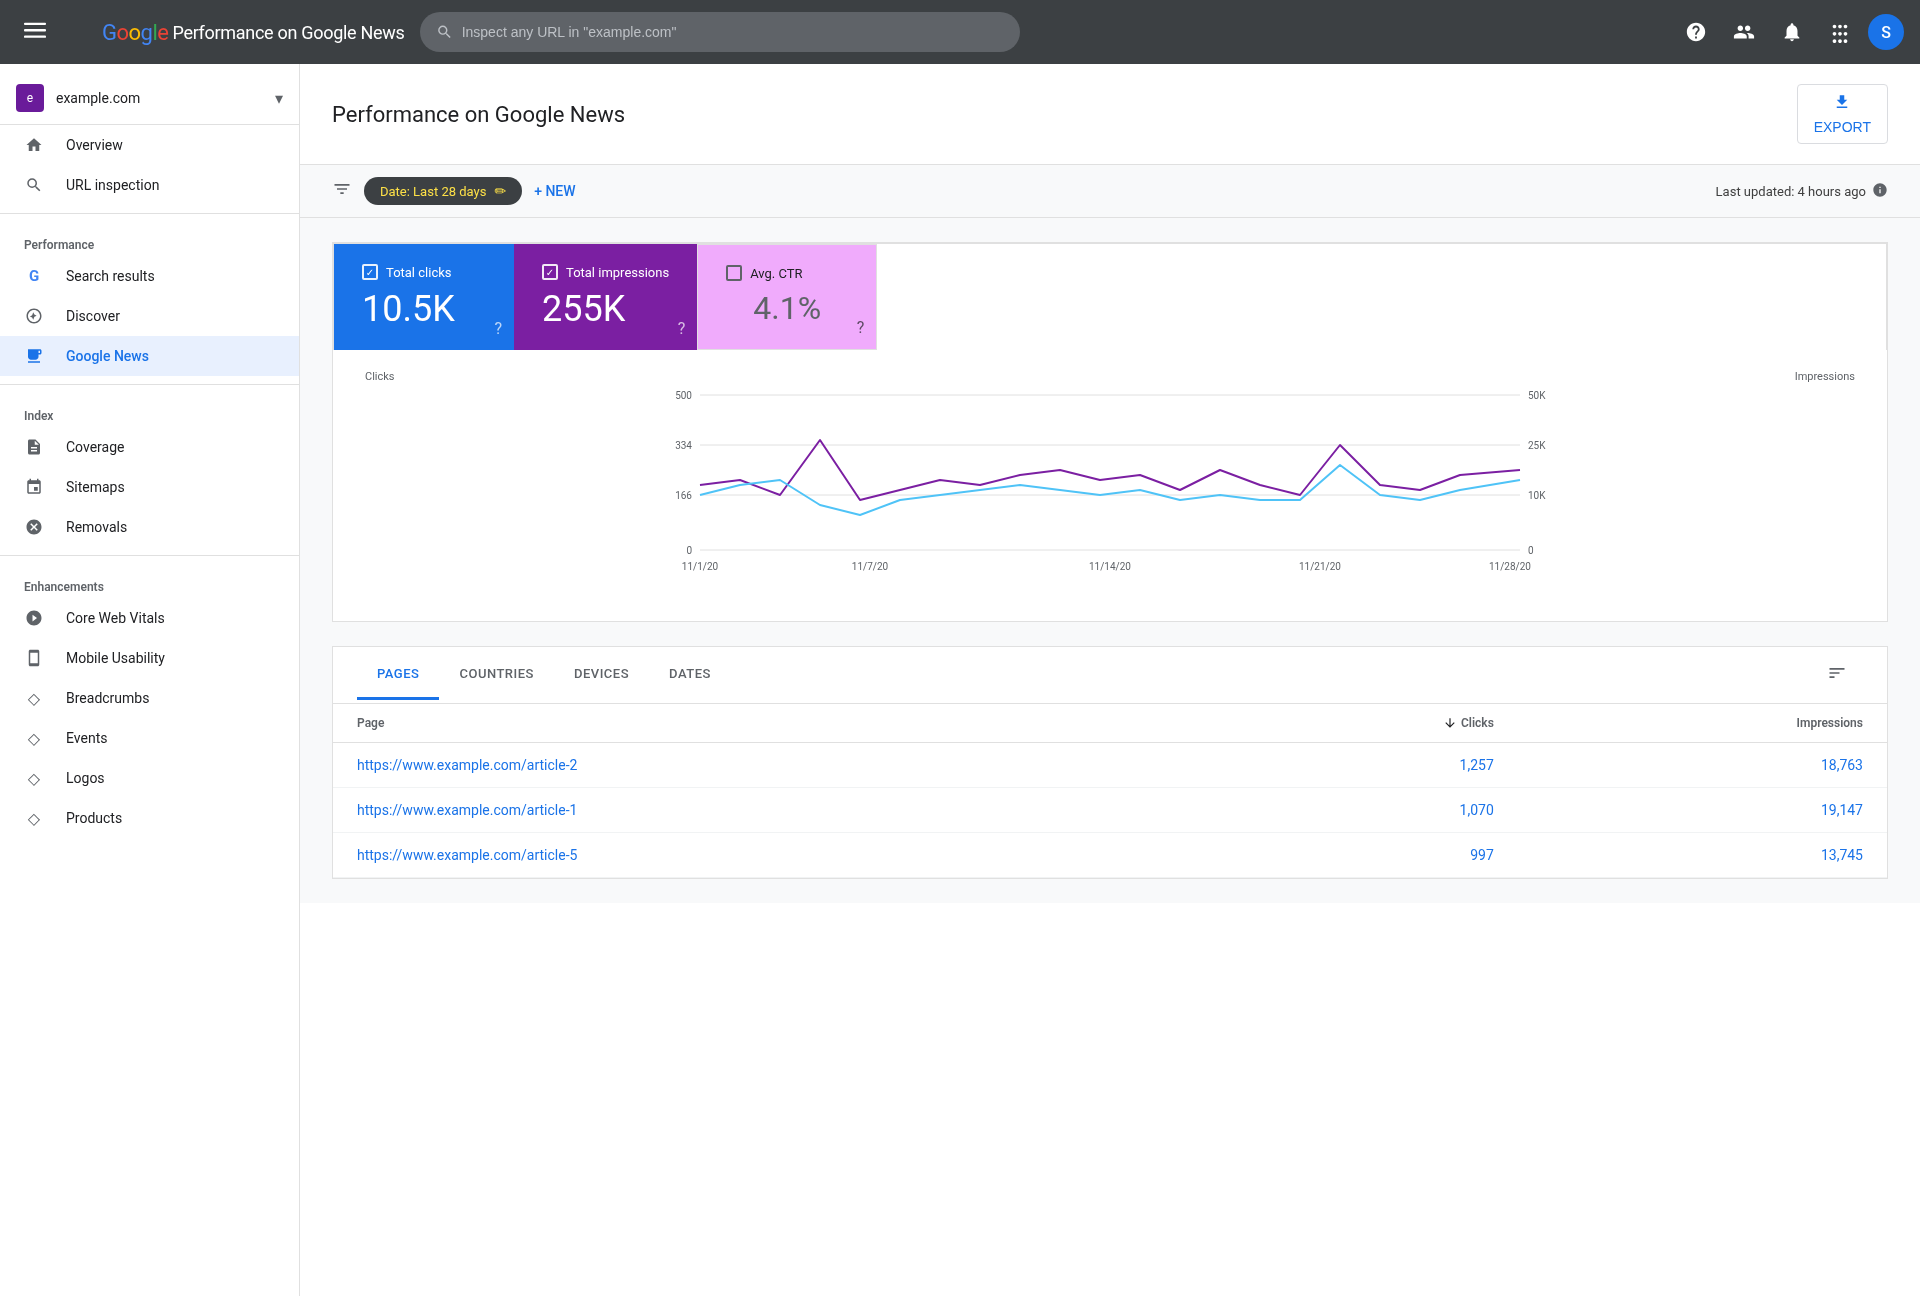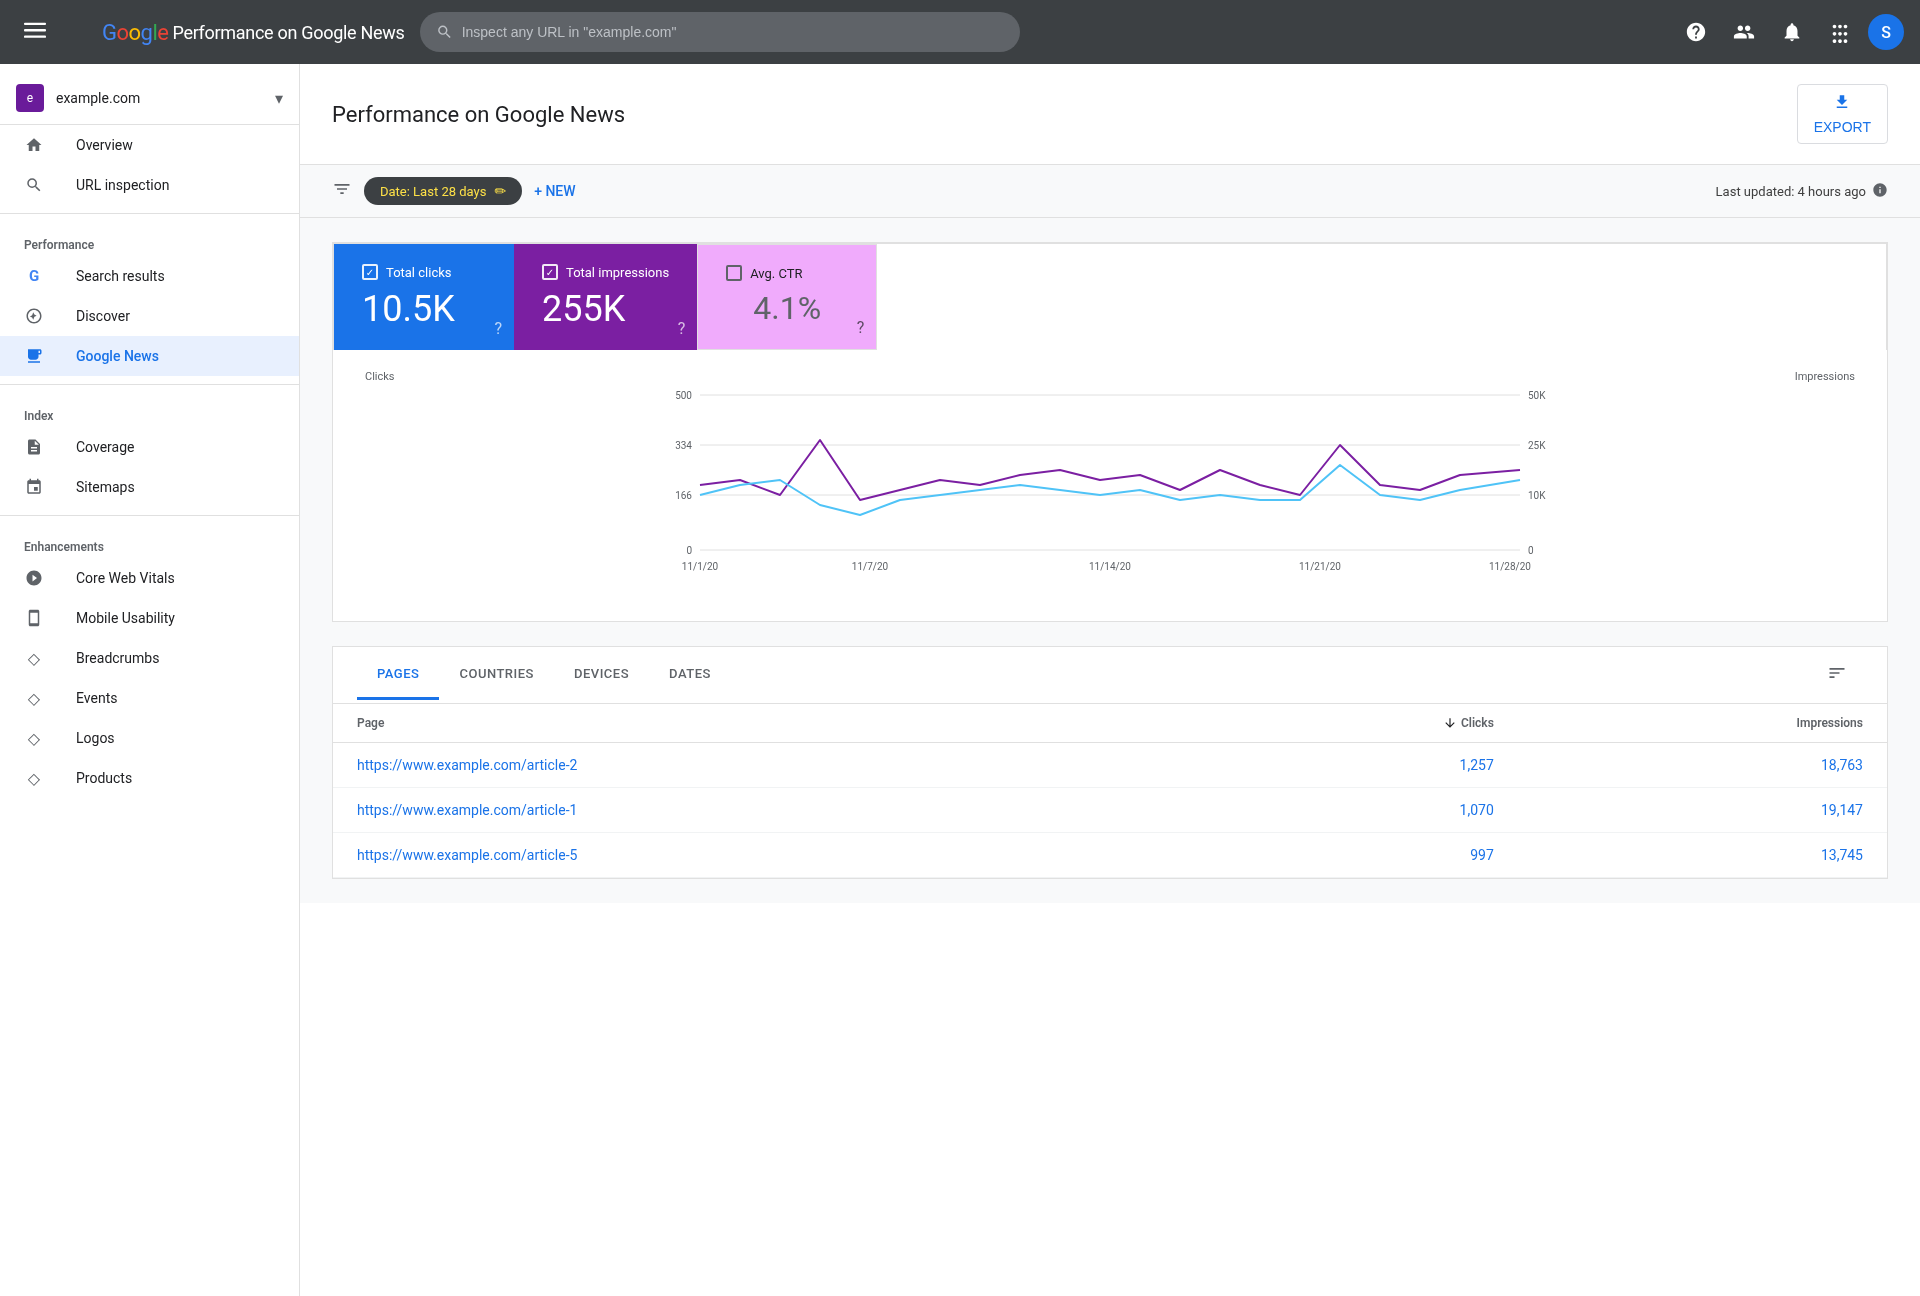--- a/index.html
+++ b/index.html
@@ -50,21 +50,21 @@
       border-bottom: 1px solid #e0e0e0;
     }
     .property-icon {
       width: 28px; height: 28px; background: #6a1b9a; border-radius: 4px;
       display: flex; align-items: center; justify-content: center; color: #fff; font-size: 12px;
     }
     .property-name { font-size: 14px; color: #202124; flex: 1; }
     .property-chevron { color: #5f6368; font-size: 16px; }
 
     .sidebar-nav-item {
-      display: flex; align-items: center; padding: 10px 24px; gap: 32px;
+      display: flex; align-items: center; padding: 10px 24px; gap: 22px;
       cursor: pointer; color: #202124; font-size: 14px; border-radius: 0;
       transition: background 0.15s;
     }
     .sidebar-nav-item.active { background: #e8f0fe; color: #1a73e8; font-weight: 500; }
     .sidebar-nav-item .nav-icon { width: 20px; height: 20px; display: flex; align-items: center; justify-content: center; color: #5f6368; font-size: 16px; }
     .sidebar-nav-item.active .nav-icon { color: #1a73e8; }
 
     .sidebar-section-label {
       padding: 16px 24px 4px 24px; font-size: 12px; font-weight: 600;
       color: #5f6368; text-transform: none; letter-spacing: 0;
@@ -259,20 +259,28 @@
       </span>
       <span>Coverage</span>
     </div>
     <div class="sidebar-nav-item">
       <span class="nav-icon">
         <svg width="18" height="18" viewBox="0 0 24 24" fill="#5f6368">
             <path d="M17 12h-5v5h5v-5zM16 1v2H8V1H6v2H5c-1.11 0-1.99.9-1.99 2L3 19c0 1.1.89 2 2 2h14c1.1 0 2-.9 2-2V5c0-1.1-.9-2-2-2h-1V1h-2zm3 18H5V8h14v11z"></path>
           </svg>
       </span>
       <span>Sitemaps</span>
+    </div>
+    <div class="sidebar-nav-item">
+      <span class="nav-icon">
+        <svg width="18" height="18" viewBox="0 0 24 24" fill="#5f6368">
+            <path d="M12 2C6.47 2 2 6.47 2 12s4.47 10 10 10 10-4.47 10-10S17.53 2 12 2zm5 13.59L15.59 17 12 13.41 8.41 17 7 15.59 10.59 12 7 8.41 8.41 7 12 10.59 15.59 7 17 8.41 13.41 12 17 15.59z"></path>
+          </svg>
+      </span>
+      <span>Removals</span>
     </div>
 
     <div class="sidebar-divider"></div>
     <div class="sidebar-section-label">Enhancements</div>
 
     <div class="sidebar-nav-item">
       <span class="nav-icon">
         <svg width="18" height="18" viewBox="0 0 24 24" fill="#5f6368">
             <path d="M12 2C6.48 2 2 6.48 2 12s4.48 10 10 10 10-4.48 10-10S17.52 2 12 2zm-2 14.5v-9l6 4.5-6 4.5z"></path>
           </svg>

